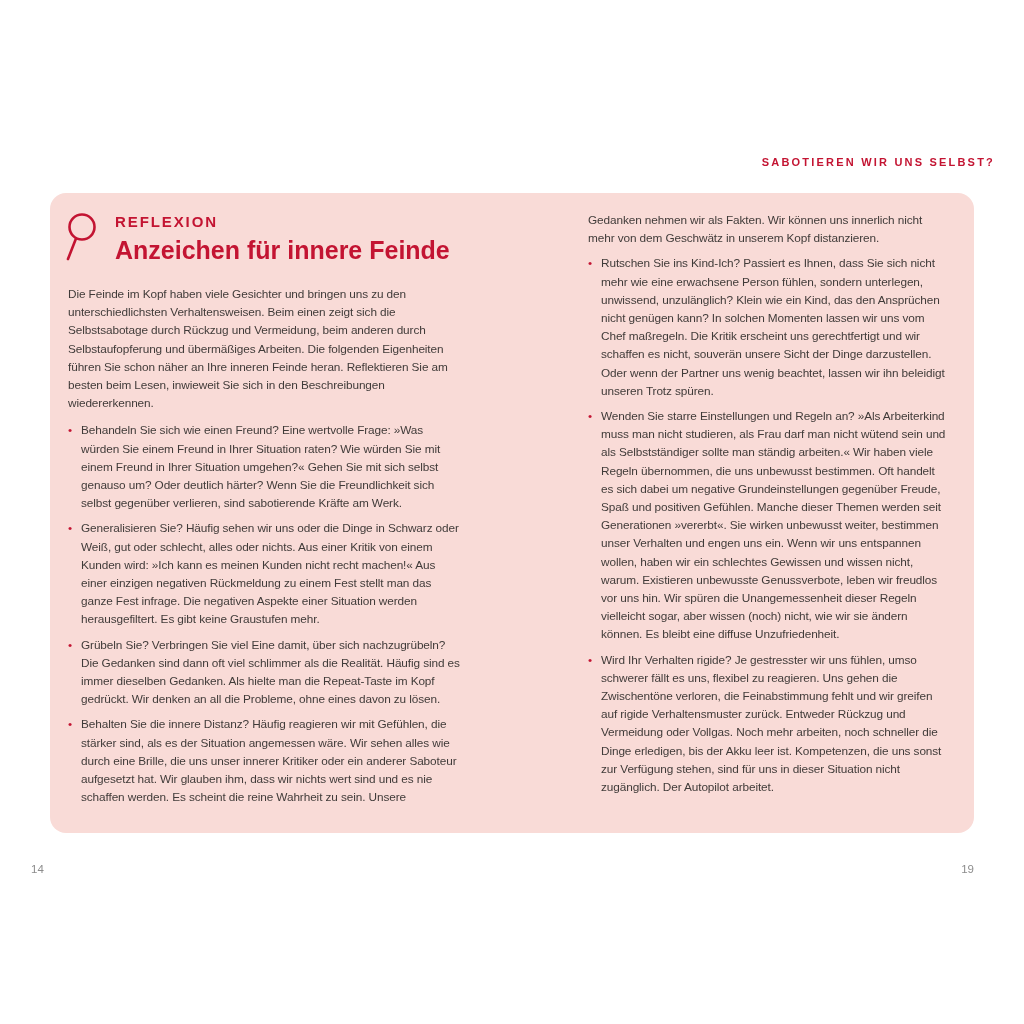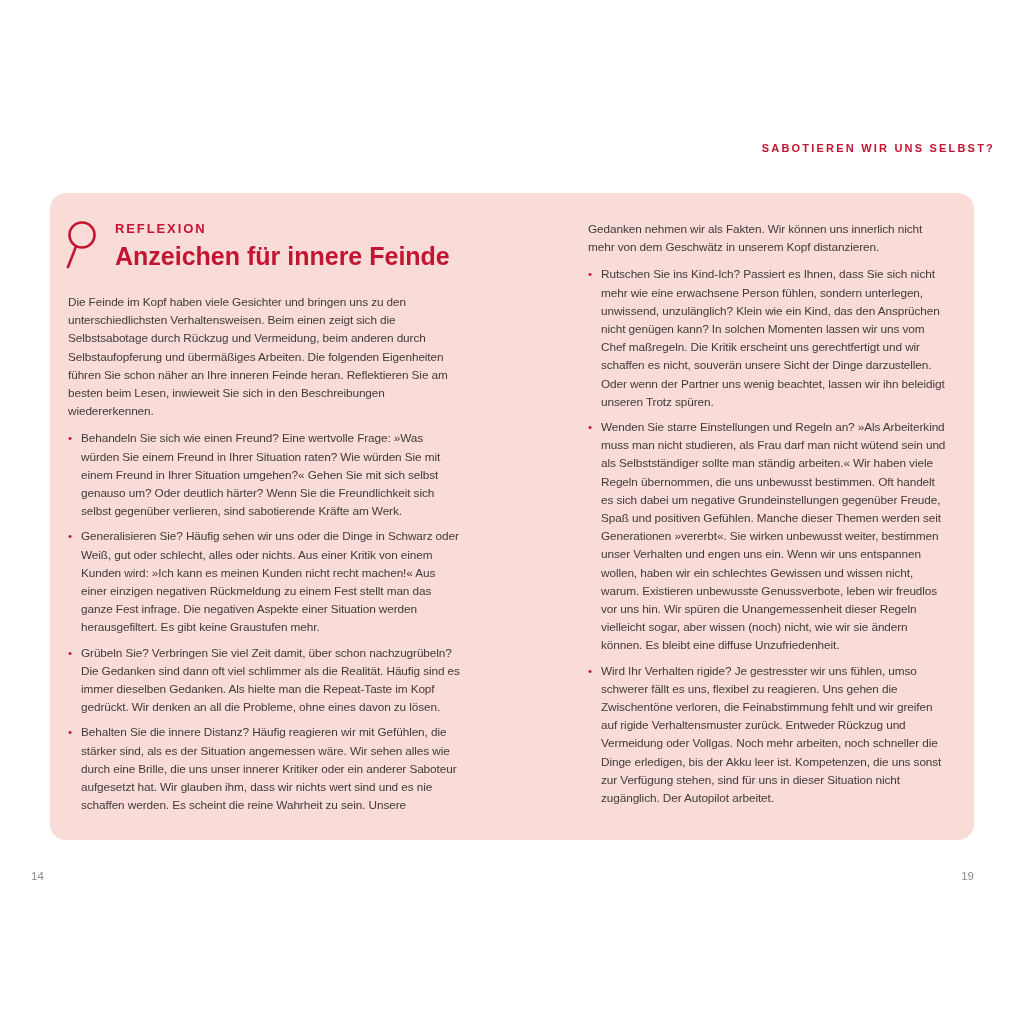--- a/index.html
+++ b/index.html
@@ -16,21 +16,21 @@
     color:var(--body-text);
   }
   .page{
     position:relative;
     width:1024px;height:1024px;
     overflow:hidden;
     background:#ffffff;
   }
   .running-head{
     position:absolute;
-    top:142px;right:29px;
+    top:156px;right:29px;
     font-size:11px;
     font-weight:bold;
     letter-spacing:2.2px;
     color:var(--accent);
     text-transform:uppercase;
     text-align:right;
   }
   .panel{
     margin:193px auto 0 50px;
     width:924px;
@@ -48,39 +48,38 @@
     padding-left:47px;
     margin-bottom:14px;
     min-height:58px;
   }
   .magnifier{
     position:absolute;
     left:-8px;top:-2px;
     width:42px;height:52px;
   }
   .kicker{
-    font-size:13px;
+    font-size:15px;
     font-weight:bold;
     letter-spacing:1.9px;
     color:var(--accent);
     text-transform:uppercase;
-    margin-top:12px;
+    margin-top:4px;
     margin-bottom:5px;
   }
   .panel-title{
     font-size:25px;
     font-weight:bold;
     color:var(--accent);
     line-height:1.2;
   }
   .body-copy{
     font-size:11.8px;
     line-height:18.2px;
     letter-spacing:-0.1px;
-    margin-top:9px;
   }
   .intro{margin-bottom:9px;}
   ul.bullets{list-style:none;}
   ul.bullets li{
     position:relative;
     padding-left:13px;
     margin-top:7px;
   }
   ul.bullets li::before{
     content:"\2022";
@@ -117,21 +116,21 @@
         </svg>
         <div class="kicker">REFLEXION</div>
         <h1 class="panel-title">Anzeichen für innere Feinde</h1>
       </div>
 
       <p class="body-copy intro">Die Feinde im Kopf haben viele Gesichter und bringen uns zu den unterschiedlichsten Verhaltensweisen. Beim einen zeigt sich die Selbstsabotage durch Rückzug und Vermeidung, beim anderen durch Selbstaufopferung und übermäßiges Arbeiten. Die folgenden Eigenheiten führen Sie schon näher an Ihre inneren Feinde heran. Reflektieren Sie am besten beim Lesen, inwieweit Sie sich in den Beschreibungen wiedererkennen.</p>
 
       <ul class="bullets body-copy">
         <li>Behandeln Sie sich wie einen Freund? Eine wertvolle Frage: »Was würden Sie einem Freund in Ihrer Situation raten? Wie würden Sie mit einem Freund in Ihrer Situation umgehen?« Gehen Sie mit sich selbst genauso um? Oder deutlich härter? Wenn Sie die Freundlichkeit sich selbst gegenüber verlieren, sind sabotierende Kräfte am Werk.</li>
         <li>Generalisieren Sie? Häufig sehen wir uns oder die Dinge in Schwarz oder Weiß, gut oder schlecht, alles oder nichts. Aus einer Kritik von einem Kunden wird: »Ich kann es meinen Kunden nicht recht machen!« Aus einer einzigen negativen Rückmeldung zu einem Fest stellt man das ganze Fest infrage. Die negativen Aspekte einer Situation werden herausgefiltert. Es gibt keine Graustufen mehr.</li>
-        <li>Grübeln Sie? Verbringen Sie viel Zeit damit, über schon nachzugrübeln? Die Gedanken sind dann oft viel schlimmer als die Realität. Häufig sind es immer dieselben Gedanken. Als hielte man die Repeat-Taste im Kopf gedrückt. Wir denken an all die Probleme, ohne eines davon zu lösen.</li>
+        <li>Grübeln Sie? Verbringen Sie viel Eine damit, über sich nachzugrübeln? Die Gedanken sind dann oft viel schlimmer als die Realität. Häufig sind es immer dieselben Gedanken. Als hielte man die Repeat-Taste im Kopf gedrückt. Wir denken an all die Probleme, ohne eines davon zu lösen.</li>
         <li>Behalten Sie die innere Distanz? Häufig reagieren wir mit Gefühlen, die stärker sind, als es der Situation angemessen wäre. Wir sehen alles wie durch eine Brille, die uns unser innerer Kritiker oder ein anderer Saboteur aufgesetzt hat. Wir glauben ihm, dass wir nichts wert sind und es nie schaffen werden. Es scheint die reine Wahrheit zu sein. Unsere</li>
       </ul>
     </div>
 
     <div class="col-gap"></div>
 
     <div class="col-right">
       <p class="body-copy continuation">Gedanken nehmen wir als Fakten. Wir können uns innerlich nicht mehr von dem Geschwätz in unserem Kopf distanzieren.</p>
 
       <ul class="bullets body-copy">

